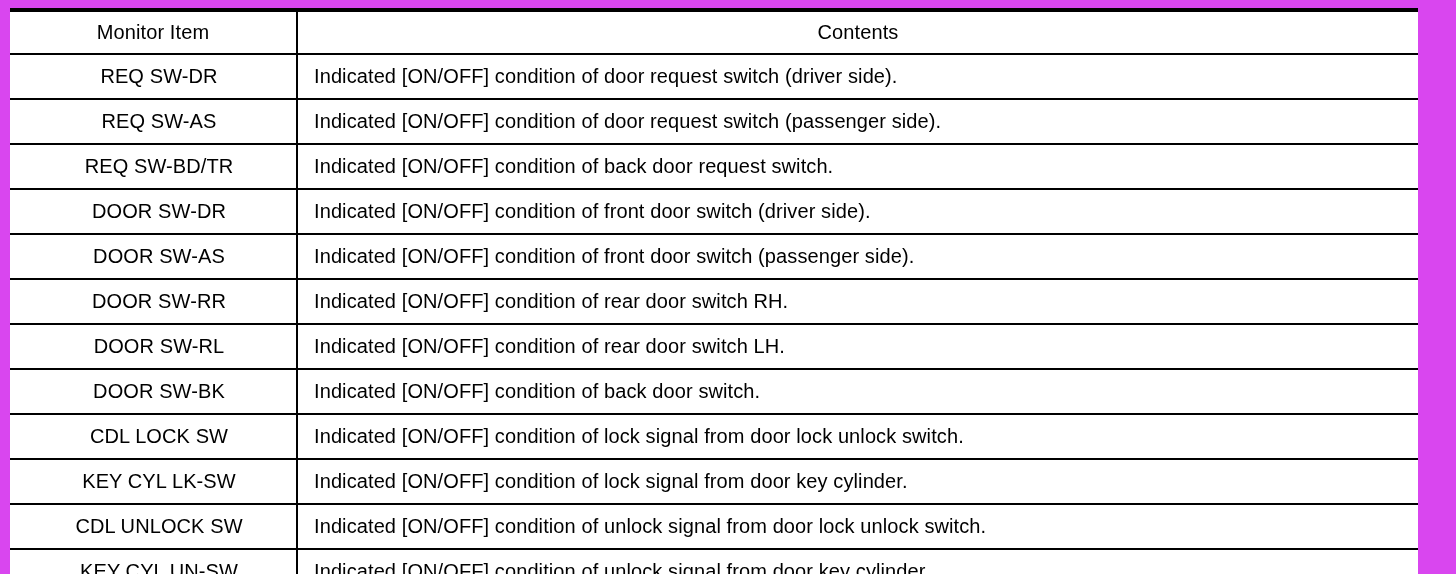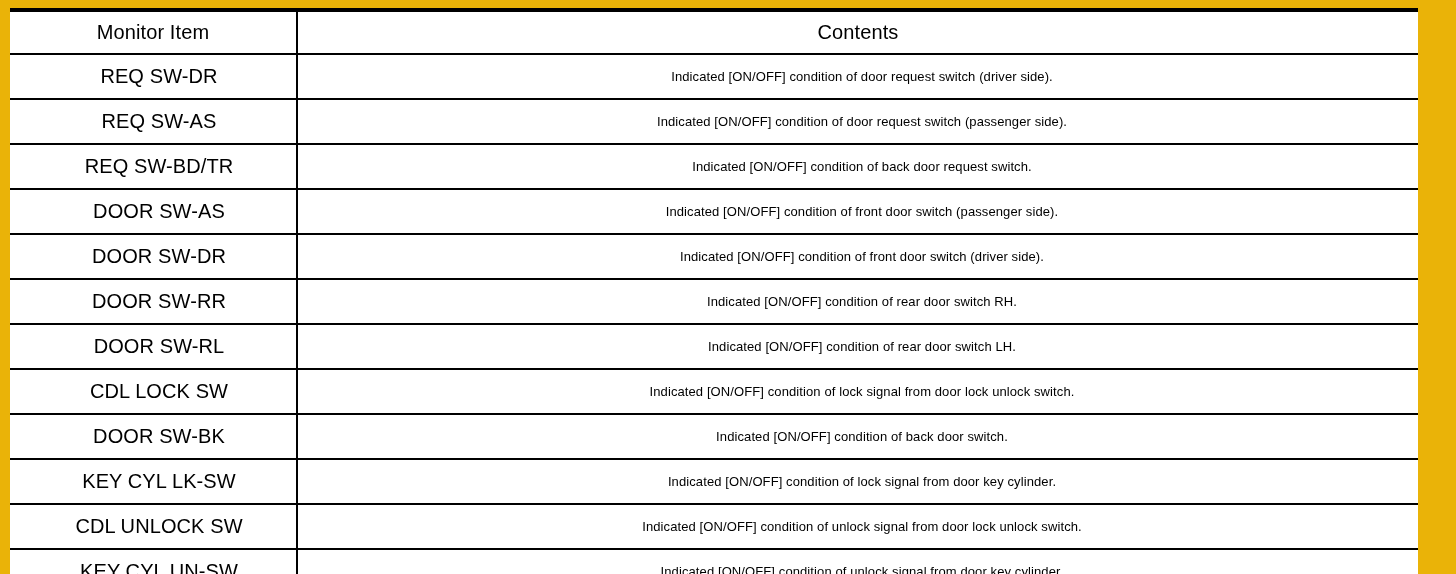--- a/index.html
+++ b/index.html
@@ -13,21 +13,21 @@
     height: 574px;
     overflow: hidden;
     font-family: "Liberation Sans", sans-serif;
     color: #000000;
   }
 
   #page {
     position: relative;
     width: 1456px;
     height: 574px;
-    background: #eab308;
+    background: #d946ef;
   }
 
   .table-wrap {
     position: absolute;
     left: 10px;
     top: 8px;
     width: 1408px;
   }
 
   table.monitor-table {
@@ -75,22 +75,22 @@
     font-size: 20px;
     text-align: center;
     vertical-align: middle;
     padding: 0 8px 0 20px;
     white-space: nowrap;
     letter-spacing: 0.1px;
   }
 
   td.cell-contents {
     height: 43px;
-    font-size: 13px;
-    text-align: center;
+    font-size: 20px;
+    text-align: left;
     vertical-align: middle;
     padding: 0 8px 0 16px;
     white-space: nowrap;
     letter-spacing: 0.1px;
   }
 </style>
 </head>
 <body>
 
 <div id="page">
@@ -113,42 +113,42 @@
           </tr>
           <tr>
             <td class="cell-item">REQ SW-AS</td>
             <td class="cell-contents">Indicated [ON/OFF] condition of door request switch (passenger side).</td>
           </tr>
           <tr>
             <td class="cell-item">REQ SW-BD/TR</td>
             <td class="cell-contents">Indicated [ON/OFF] condition of back door request switch.</td>
           </tr>
           <tr>
+            <td class="cell-item">DOOR SW-DR</td>
+            <td class="cell-contents">Indicated [ON/OFF] condition of front door switch (driver side).</td>
+          </tr>
+          <tr>
             <td class="cell-item">DOOR SW-AS</td>
             <td class="cell-contents">Indicated [ON/OFF] condition of front door switch (passenger side).</td>
-          </tr>
-          <tr>
-            <td class="cell-item">DOOR SW-DR</td>
-            <td class="cell-contents">Indicated [ON/OFF] condition of front door switch (driver side).</td>
           </tr>
           <tr>
             <td class="cell-item">DOOR SW-RR</td>
             <td class="cell-contents">Indicated [ON/OFF] condition of rear door switch RH.</td>
           </tr>
           <tr>
             <td class="cell-item">DOOR SW-RL</td>
             <td class="cell-contents">Indicated [ON/OFF] condition of rear door switch LH.</td>
           </tr>
           <tr>
+            <td class="cell-item">DOOR SW-BK</td>
+            <td class="cell-contents">Indicated [ON/OFF] condition of back door switch.</td>
+          </tr>
+          <tr>
             <td class="cell-item">CDL LOCK SW</td>
             <td class="cell-contents">Indicated [ON/OFF] condition of lock signal from door lock unlock switch.</td>
-          </tr>
-          <tr>
-            <td class="cell-item">DOOR SW-BK</td>
-            <td class="cell-contents">Indicated [ON/OFF] condition of back door switch.</td>
           </tr>
           <tr>
             <td class="cell-item">KEY CYL LK-SW</td>
             <td class="cell-contents">Indicated [ON/OFF] condition of lock signal from door key cylinder.</td>
           </tr>
           <tr>
             <td class="cell-item">CDL UNLOCK SW</td>
             <td class="cell-contents">Indicated [ON/OFF] condition of unlock signal from door lock unlock switch.</td>
           </tr>
           <tr class="last-row">

